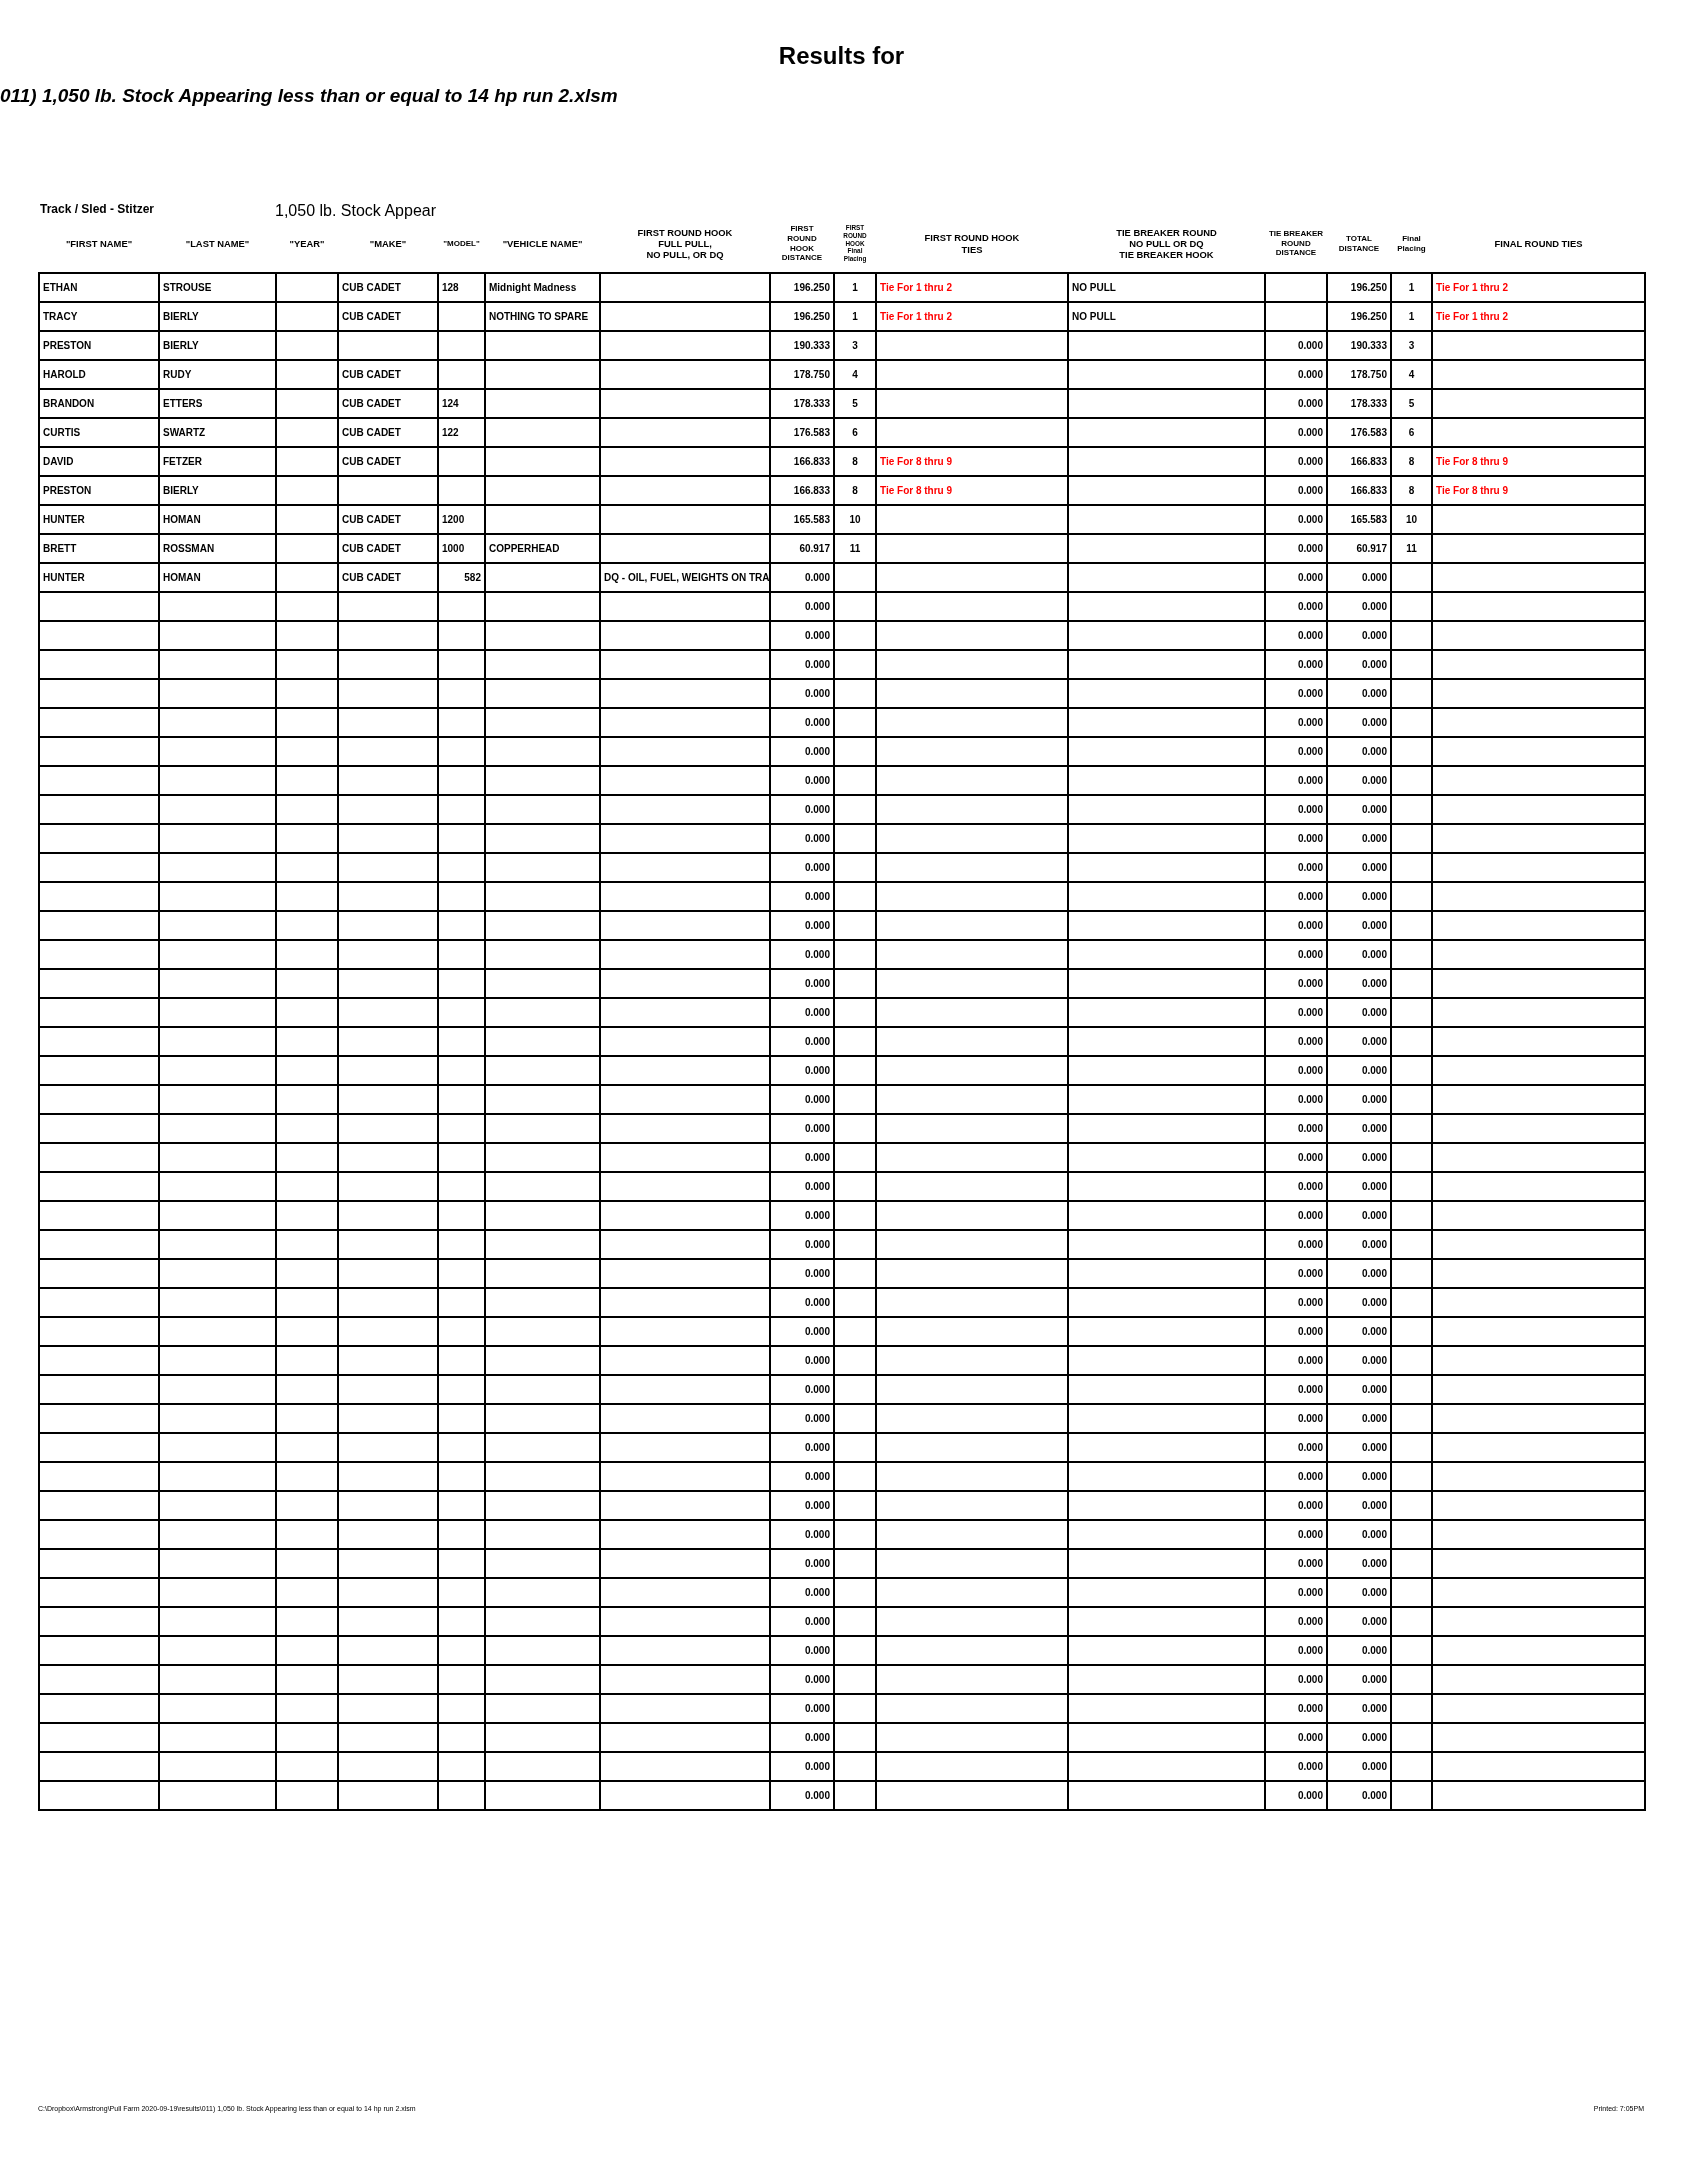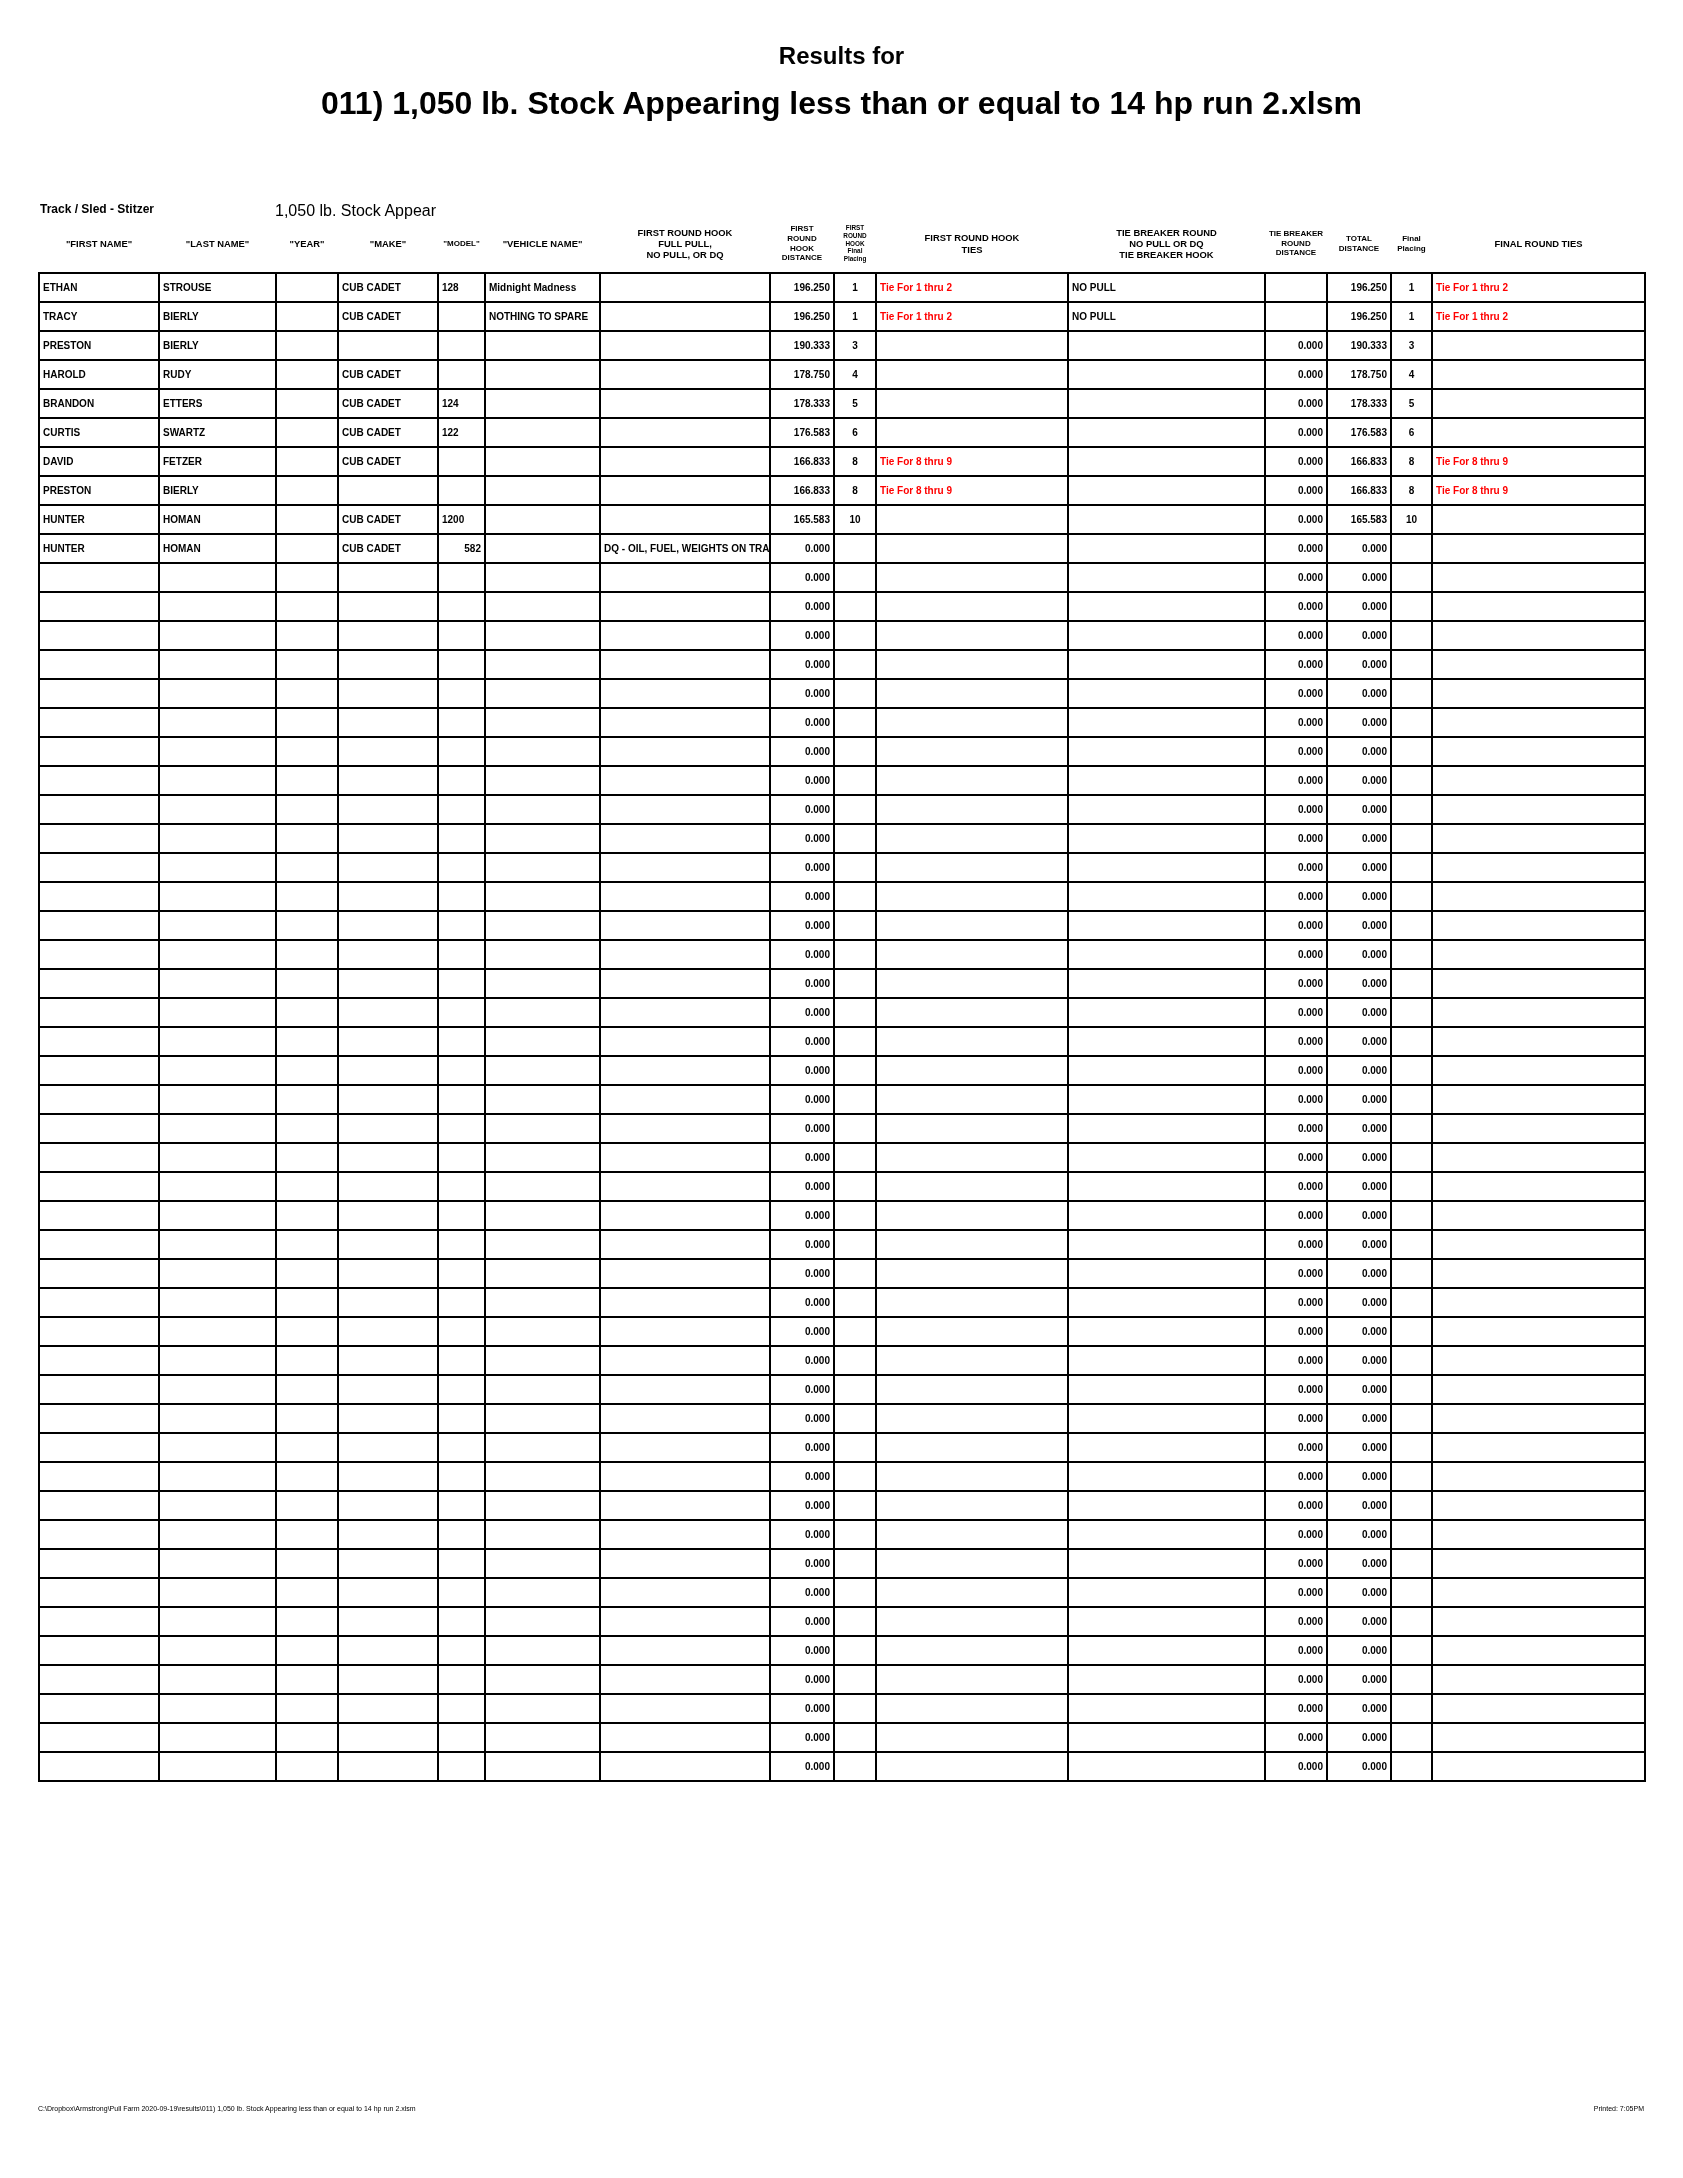--- a/index.html
+++ b/index.html
@@ -7,21 +7,21 @@
   html, body { margin: 0; padding: 0; background: #ffffff; }
   body { width: 1683px; height: 2178px; font-family: "Liberation Sans", sans-serif; color: #000; }
   .page { position: relative; width: 1647px; height: 2178px; background: #fff; overflow: hidden; }
 
   .title-line1 {
     position: absolute; top: 42px; left: 0; width: 1683px;
     text-align: center; font-size: 24px; font-weight: bold;
   }
   .title-line2 {
     position: absolute; top: 85px; left: 0; width: 1683px;
-    text-align: center; font-size: 32px; font-weight: bold;
+    text-align: left; font-size: 19px; font-weight: bold; font-style: italic;
   }
   .meta-track {
     position: absolute; top: 202px; left: 40px;
     font-size: 12px; font-weight: bold; white-space: nowrap;
   }
   .meta-class {
     position: absolute; top: 202px; left: 275px;
     font-size: 16px; font-weight: normal; white-space: nowrap; overflow: hidden; max-width: 178px;
   }
 
@@ -269,20 +269,37 @@
           <td class="c-num">165.583</td>
           <td class="c-center">10</td>
           <td class="c-tie"></td>
           <td class="c-left"></td>
           <td class="c-num">0.000</td>
           <td class="c-num">165.583</td>
           <td class="c-center">10</td>
           <td class="c-tie"></td>
         </tr>
         <tr>
+          <td class="c-left">BRETT</td>
+          <td class="c-left">ROSSMAN</td>
+          <td class="c-left"></td>
+          <td class="c-left">CUB CADET</td>
+          <td class="c-left">1000</td>
+          <td class="c-left">COPPERHEAD</td>
+          <td class="c-left"></td>
+          <td class="c-num">60.917</td>
+          <td class="c-center">11</td>
+          <td class="c-tie"></td>
+          <td class="c-left"></td>
+          <td class="c-num">0.000</td>
+          <td class="c-num">60.917</td>
+          <td class="c-center">11</td>
+          <td class="c-tie"></td>
+        </tr>
+        <tr>
           <td class="c-left">HUNTER</td>
           <td class="c-left">HOMAN</td>
           <td class="c-left"></td>
           <td class="c-left">CUB CADET</td>
           <td class="c-left" style="text-align: right;">582</td>
           <td class="c-left"></td>
           <td class="c-left">DQ - OIL, FUEL, WEIGHTS ON TRACK</td>
           <td class="c-num">0.000</td>
           <td class="c-center"></td>
           <td class="c-tie"></td>

